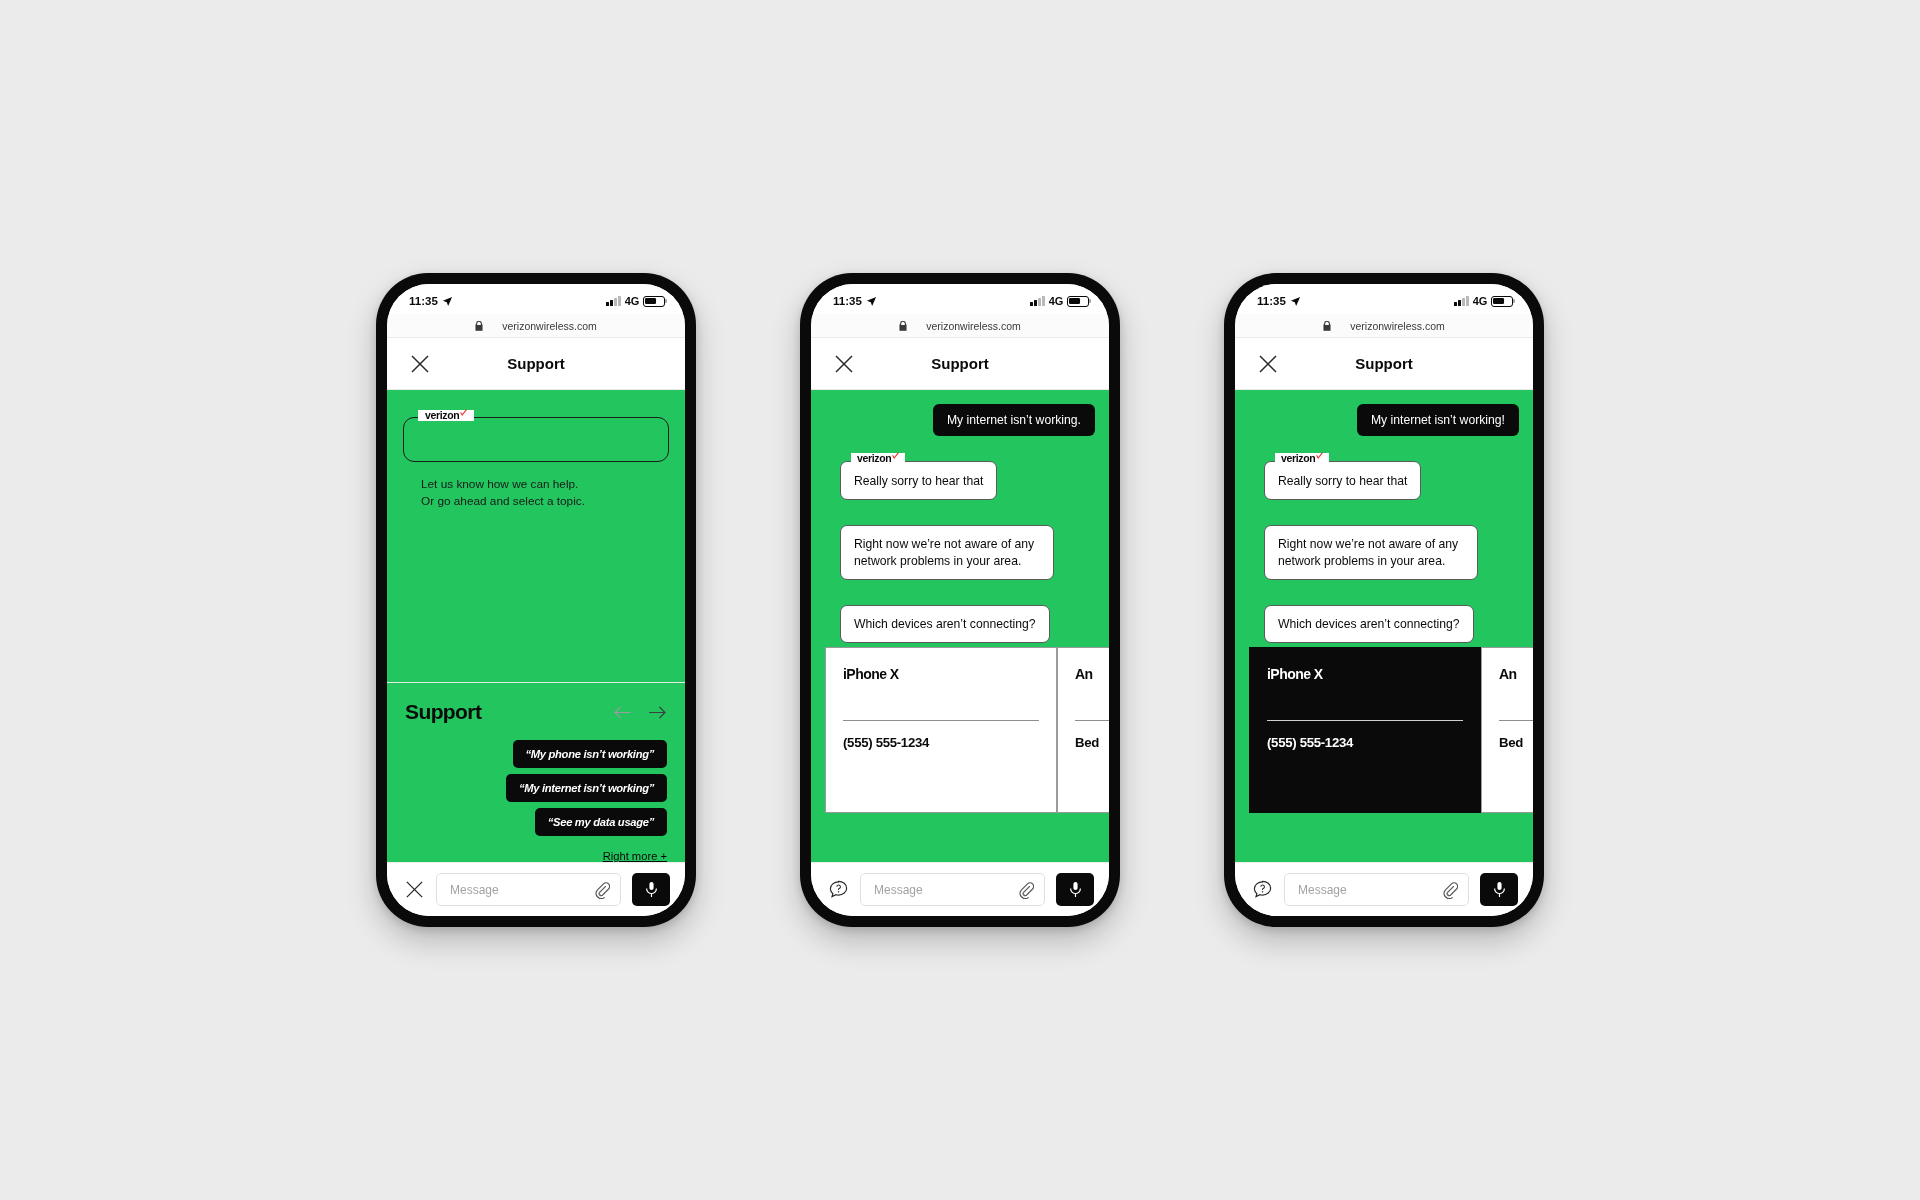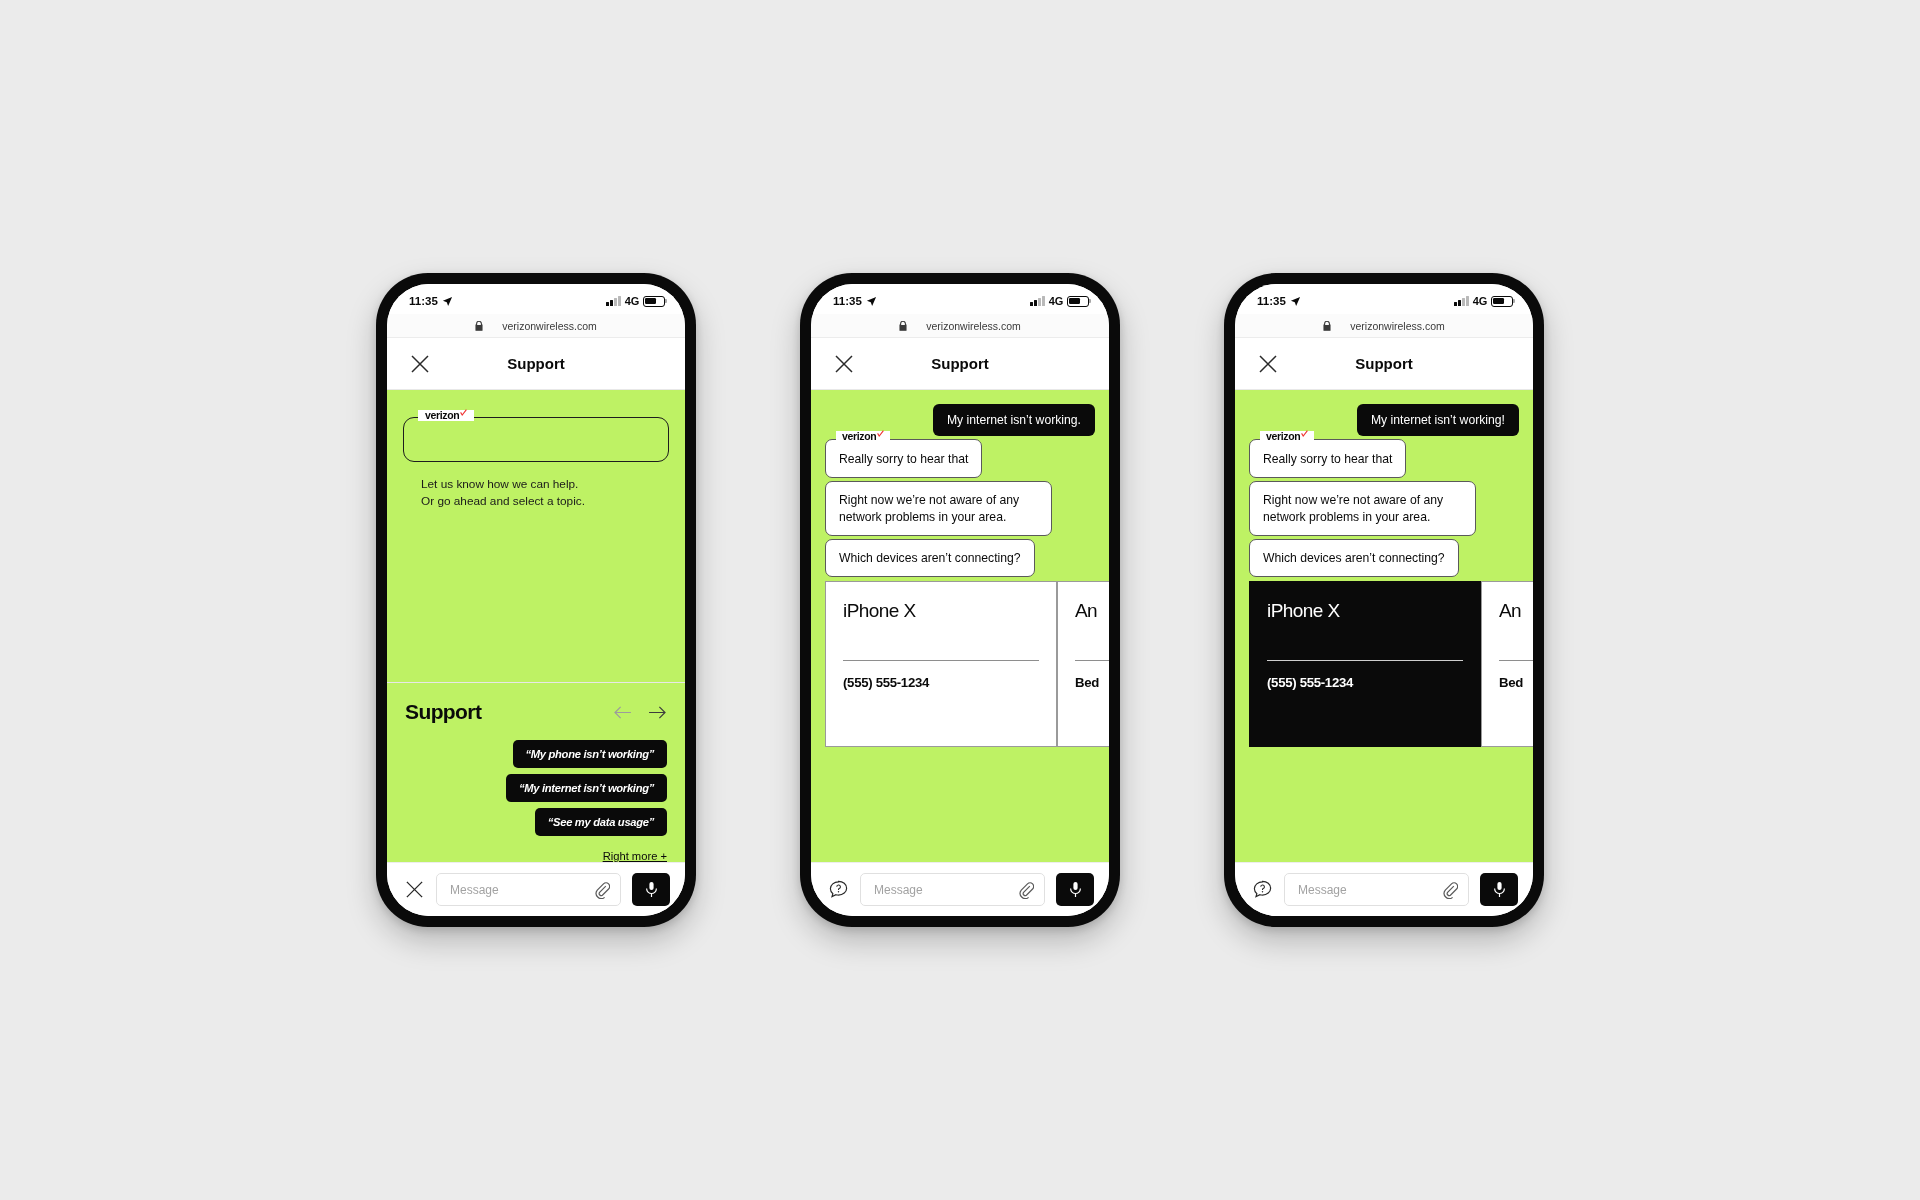--- a/index.html
+++ b/index.html
@@ -117,21 +117,21 @@
     font-size: 15px; font-weight: bold; color: #0a0a0a;
     pointer-events: none;
   }
   .x-btn { width: 22px; height: 22px; display:block; z-index:2; cursor:pointer; }
 
   
   .body {
     flex: 1 1 auto;
     position: relative;
     overflow: hidden;
-    background: #bef264;
+    background: #22c55e;
     display: flex;
     flex-direction: column;
   }
 
   
   .hero-wrap { padding: 18px 16px 0 16px; }
   .hero-card {
     position: relative;
     border: 1.6px solid #1d1d1d;
     border-radius: 11px;
@@ -192,21 +192,21 @@
   .viewmore {
     margin-top: 14px;
     text-align: right;
     font-size: 11.2px;
     color: #0a0a0a;
     text-decoration: underline;
     cursor: pointer;
   }
 
   
-  .chat { padding: 14px 14px 0 14px; display:flex; flex-direction:column; gap: 3px; }
+  .chat { padding: 14px 14px 0 14px; display:flex; flex-direction:column; gap: 25px; margin-left: 15px; }
   .bub-out {
     align-self: flex-end;
     background: #0a0a0a; color:#fff;
     border-radius: 6px;
     font-size: 12.2px;
     padding: 9px 14px;
     max-width: 84%;
   }
   .bub-in-wrap { position: relative; align-self: flex-start; max-width: 84%; }
   .bub-in {
@@ -239,21 +239,21 @@
     width: 232px;
     height: 166px;
     border: 1.4px solid #9a9a9a;
     background: #fff;
     padding: 18px 17px;
     display: flex; flex-direction: column;
     cursor: pointer;
   }
   .dcard.sel { background:#0a0a0a; border-color:#0a0a0a; }
   .dcard .dname {
-    font-size: 19px; font-weight: normal; letter-spacing:-.55px; color:#0a0a0a;
+    font-size: 14px; font-weight: bold; letter-spacing:-.55px; color:#0a0a0a;
     white-space: nowrap;
   }
   .dcard.sel .dname { color:#fff; }
   .dcard .rule { height:1px; background:#8e8e8e; margin-top: 38px; }
   .dcard.sel .rule { background:#cfcfcf; }
   .dcard .dnum {
     margin-top: 14px;
     font-size: 13.2px; font-weight: bold; letter-spacing:-.3px; color:#0a0a0a;
     white-space: nowrap;
   }

